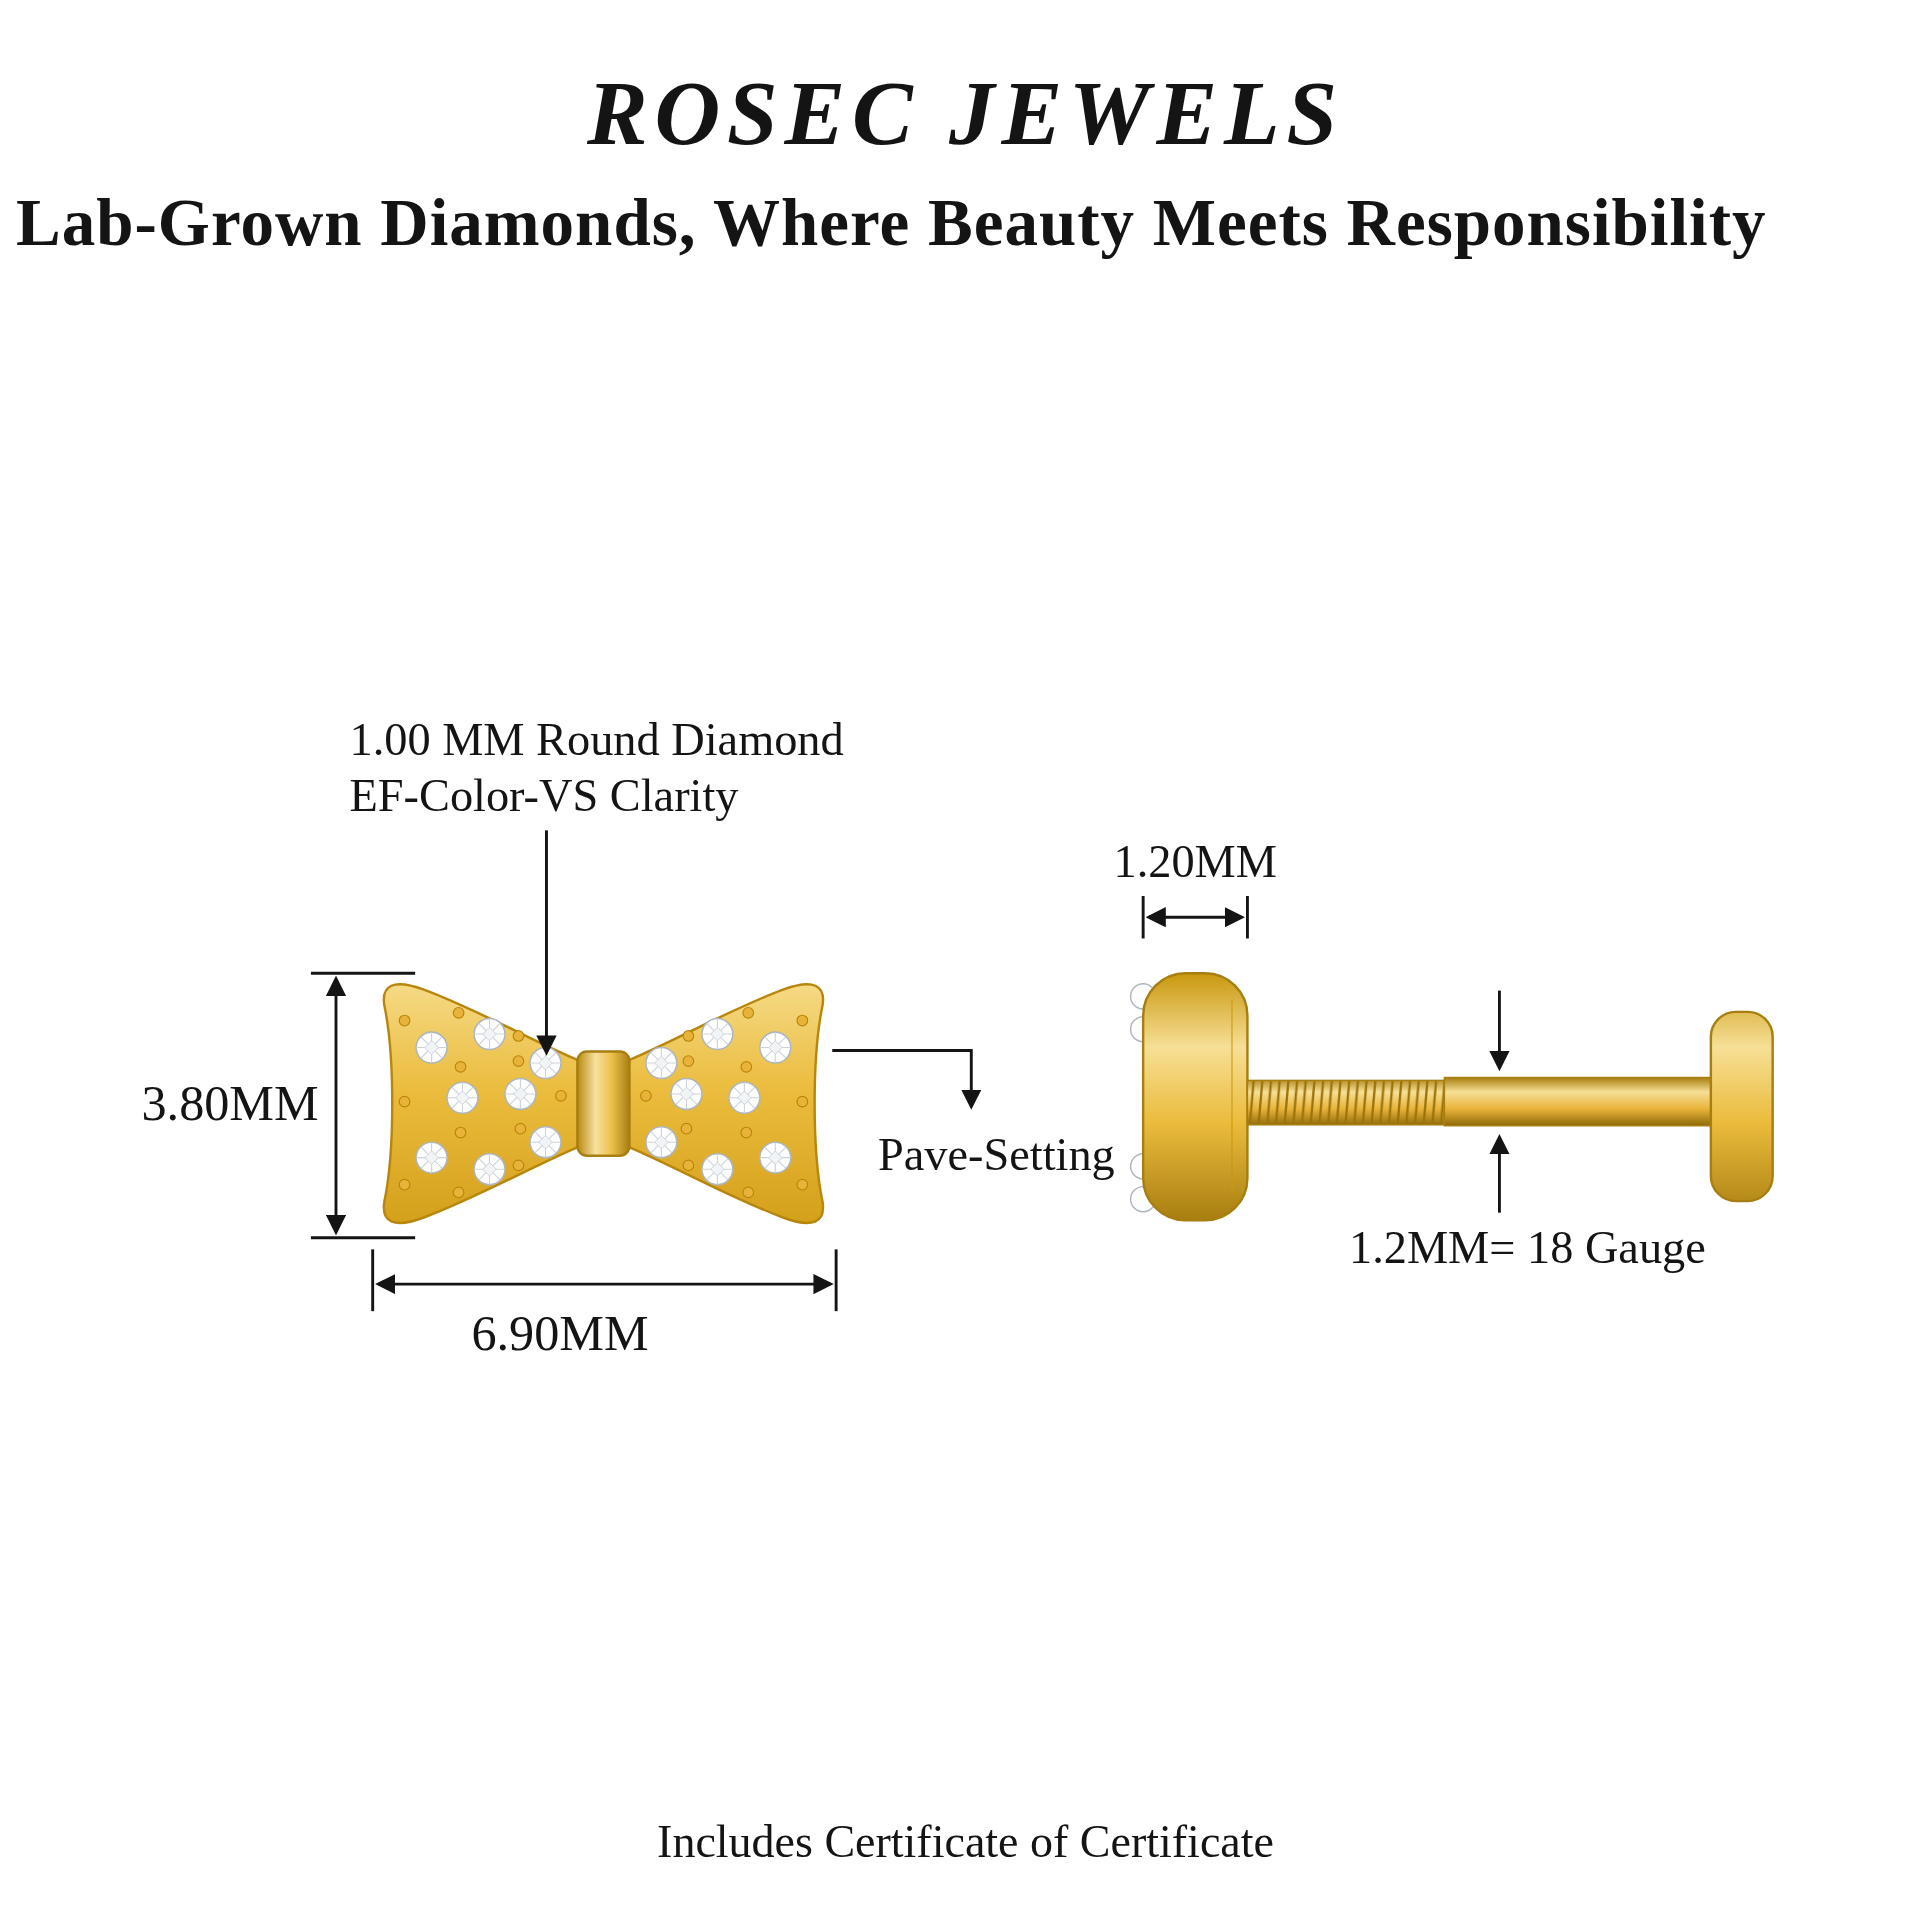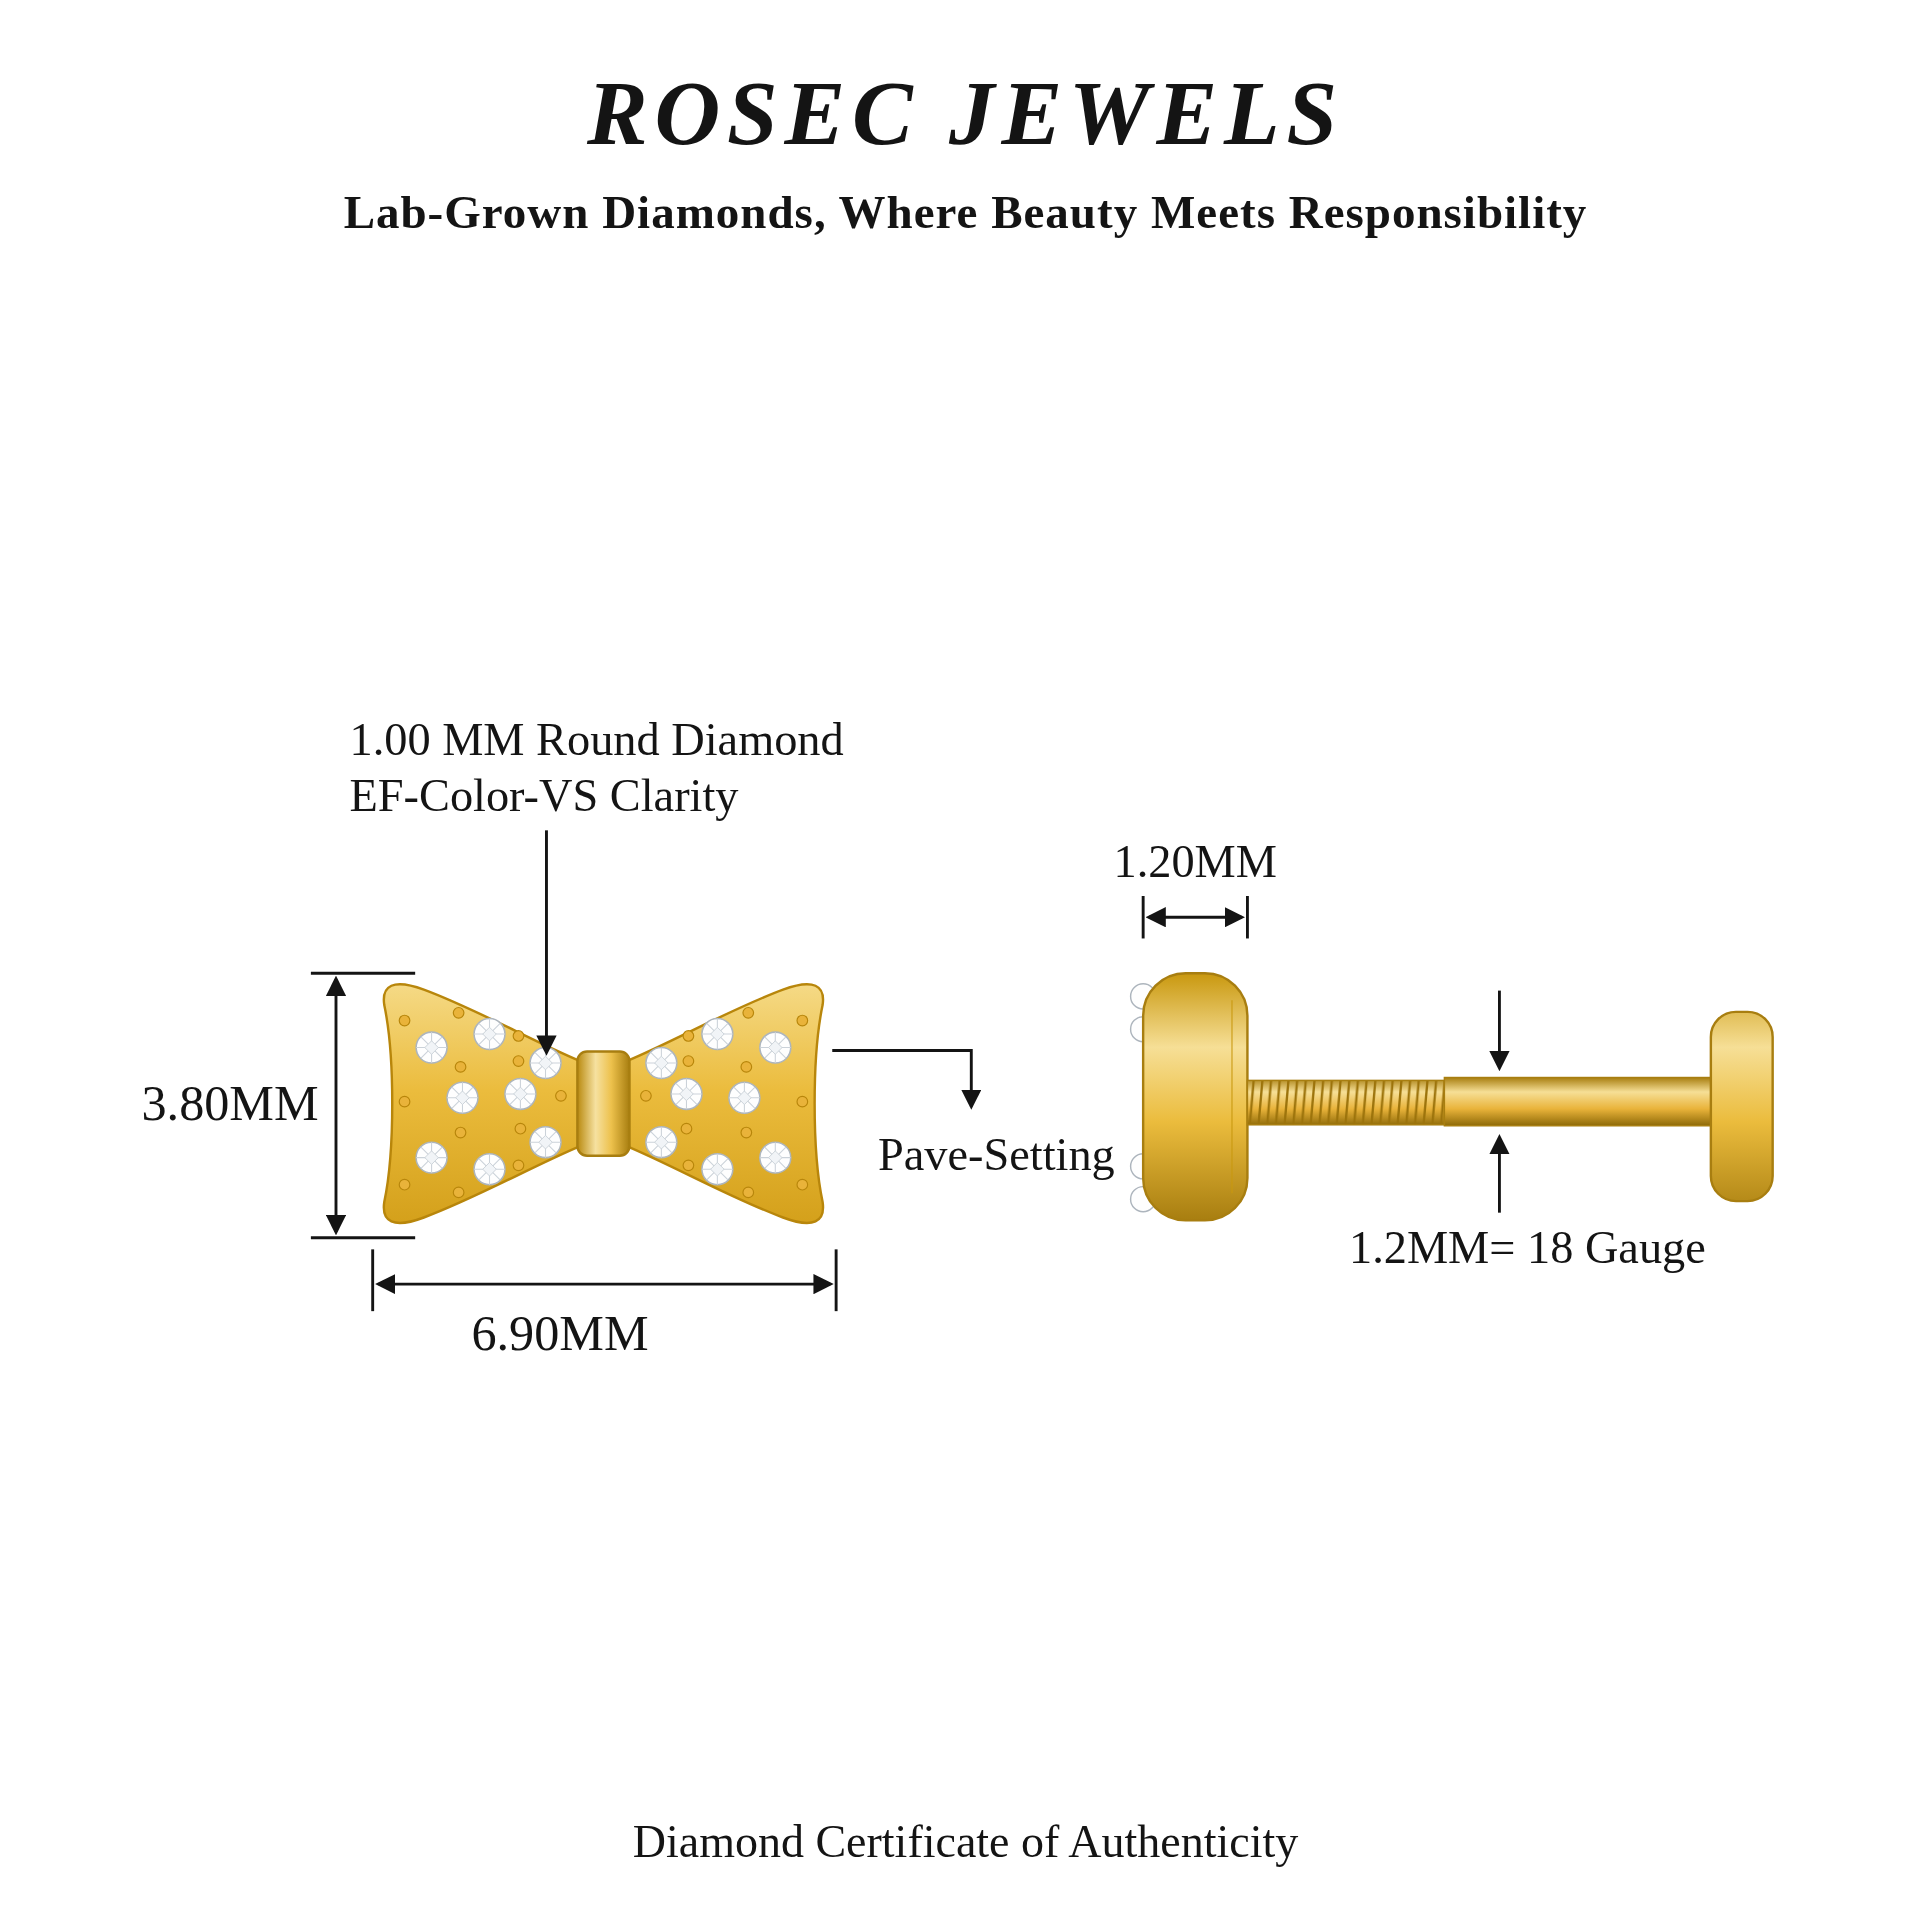--- a/index.html
+++ b/index.html
@@ -17,25 +17,26 @@
     text-align: center;
     font-size: 91px;
     font-weight: 700;
     letter-spacing: 6.8px;
     line-height: 1;
     font-style: italic;
   }
   .tagline {
     position: absolute;
     top: 189px; left: 0; width: 100%;
-    text-align: center;
-    font-size: 47px;
+    text-align: left;
+    font-size: 67px;
     font-weight: 700;
     letter-spacing: 1px;
     line-height: 1;
+    padding-left: 16px;
   }
   .footer-note {
     position: absolute;
     top: 1819px; left: 0; width: 100%;
     text-align: center;
     font-size: 46px;
     line-height: 1;
   }
   svg.diagram { position: absolute; left: 0; top: 0; }
   svg text {
@@ -183,16 +184,16 @@
       <line class="tick" x1="1184" y1="928" x2="1184" y2="972"></line>
       <line class="tick" x1="1292" y1="928" x2="1292" y2="972"></line>
       <line class="dim" x1="1190" y1="950" x2="1286" y2="950" marker-start="url(#arrow)" marker-end="url(#arrow)"></line>
     </g>
 
     <line class="dim" x1="1553" y1="1026" x2="1553" y2="1106" marker-end="url(#arrow)"></line>
     <line class="dim" x1="1553" y1="1256" x2="1553" y2="1178" marker-end="url(#arrow)"></line>
     <text x="1582" y="1308" font-size="48" text-anchor="middle">1.2MM= 18 Gauge</text>
   </svg>
 
-  <div class="footer-note">Diamond Certificate of Authenticity</div>
+  <div class="footer-note">Includes Certificate of Certificate</div>
 
 </div>
 
 
 </body></html>

